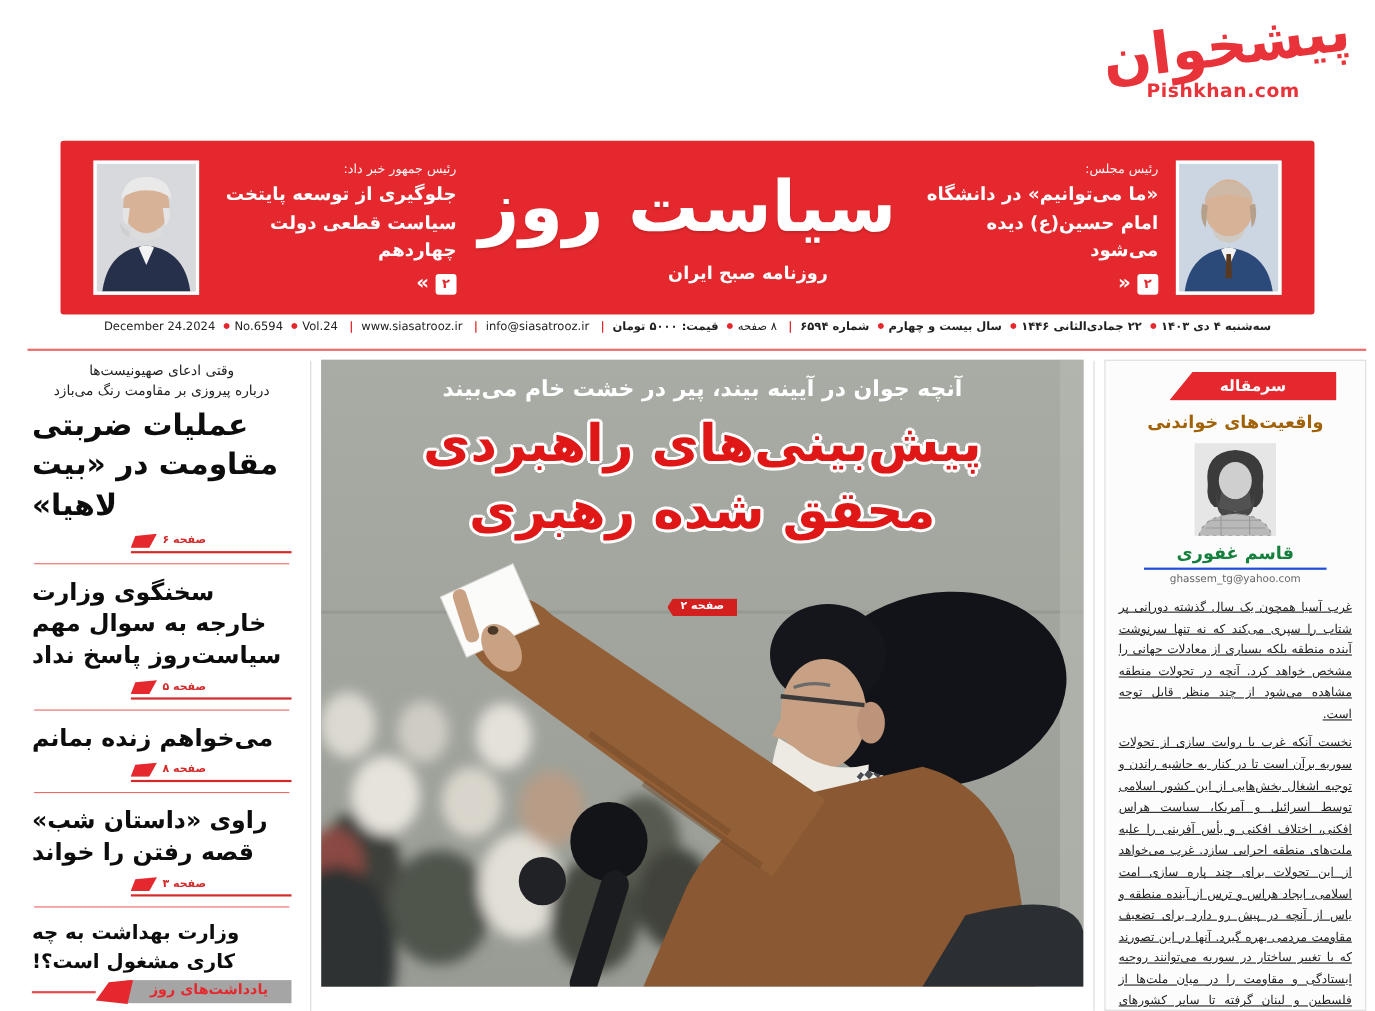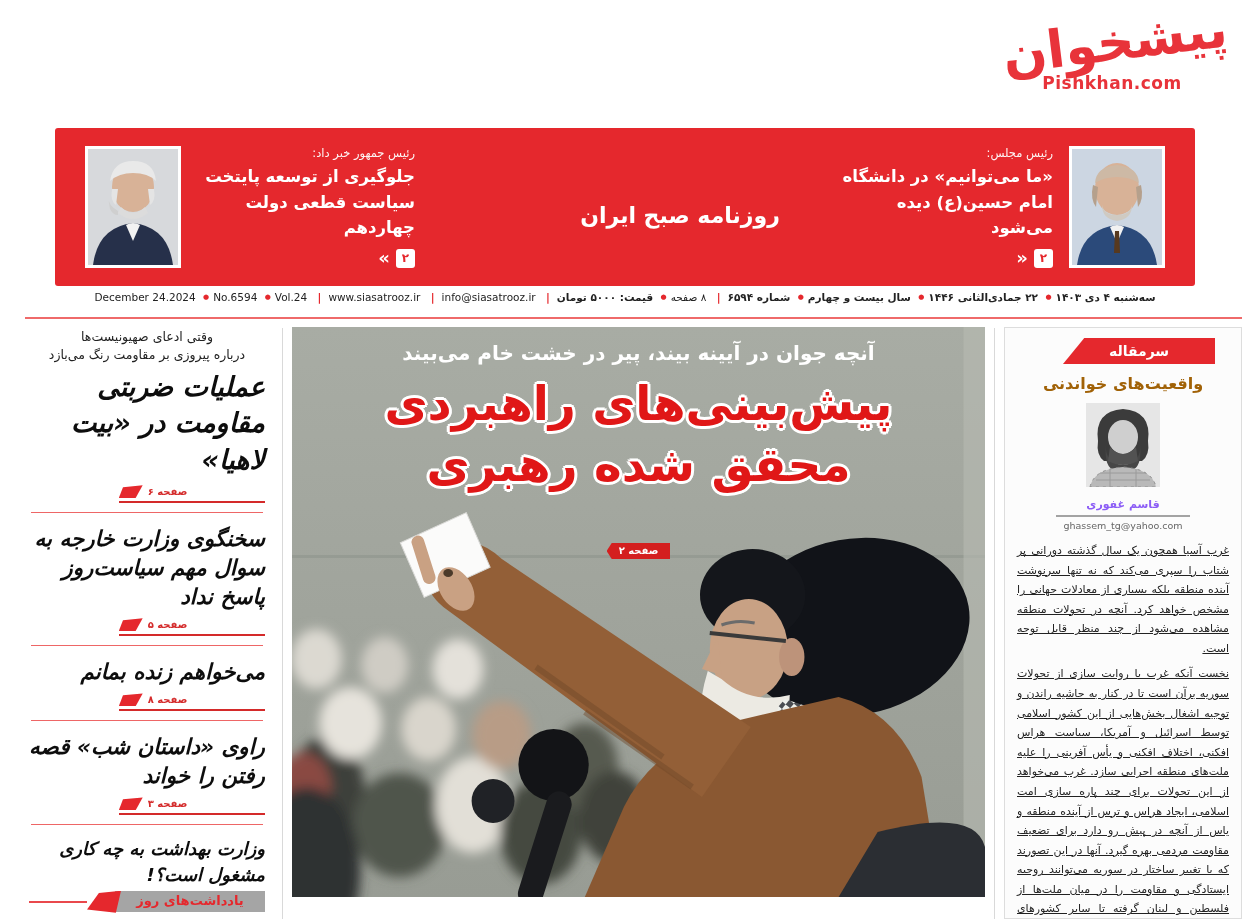--- a/index.html
+++ b/index.html
@@ -19,21 +19,21 @@
   .teaser-photo svg { display:block; }
   .teaser-text { direction:rtl; text-align:right; }
   .teaser-kicker { font-size:11.5px; opacity:.95; margin-bottom:4px; }
   .teaser-line { font-size:16.5px; font-weight:bold; line-height:1.55; }
   .badge-row { display:flex; align-items:center; gap:6px; margin-top:8px; }
   .page-box { width:19px; height:19px; background:#fff; color:#e5282d; border-radius:3px;
     font-size:12px; font-weight:bold; display:flex; align-items:center; justify-content:center; }
   .chev { font-size:18px; font-weight:bold; color:#fff; line-height:1; }
   #mast-center { flex:1; text-align:center; direction:rtl; }
   #mast-title { font-size:64px; font-weight:bold; line-height:1.05; text-shadow:0 2px 2px rgba(0,0,0,.12); }
-  #mast-sub { font-size:22px; font-weight:bold; margin-top:16px; padding-left:110px; }
+  #mast-sub { font-size:16px; font-weight:bold; margin-top:16px; padding-left:110px; }
 
   
   #infobar { position:absolute; top:291px; left:55px; right:55px; height:22px;
     direction:rtl; text-align:center; font-size:10.5px; color:#222; white-space:nowrap; }
   #infobar .dot { color:#e5282d; font-size:7px; vertical-align:2px; padding:0 4px; }
   #infobar .pipe { color:#e5282d; font-weight:bold; padding:0 7px; }
   #infobar b { font-weight:bold; }
   #red-rule { position:absolute; top:317px; left:25px; right:8px; height:2px; background:#ef6a6a; }
 
   
@@ -43,43 +43,43 @@
 
   
   #editorial { width:238px; flex:0 0 auto; position:relative; border:1px solid #ddd;
     background:#fcfcfc; margin-top:3px; padding:46px 12px 6px; direction:rtl; overflow:hidden; }
   #ed-banner { position:absolute; top:10px; right:26px; width:152px; height:26px; background:#e5282d;
     color:#fff; font-size:14px; font-weight:bold; display:flex; align-items:center; justify-content:center;
     clip-path:polygon(14% 0,100% 0,100% 100%,0 100%); box-shadow:1px 2px 3px rgba(0,0,0,.25); }
   #ed-title { text-align:center; font-size:16px; font-weight:bold; color:#a16207; margin-bottom:10px; }
   #ed-photo { display:block; margin:0 auto 6px; width:74px; height:84px; background:#e8e8e8; }
   #ed-author-wrap { text-align:center; }
-  #ed-author { display:inline-block; font-size:11px; font-weight:bold; color:#8b5cf6;
-    border-bottom:2px solid #a3a3a3; padding:0 30px 4px; }
+  #ed-author { display:inline-block; font-size:16px; font-weight:bold; color:#15803d;
+    border-bottom:2px solid #1d4ed8; padding:0 30px 4px; }
   #ed-email { text-align:center; font-size:9.5px; color:#666; margin:3px 0 10px; font-family:"DejaVu Sans", sans-serif; }
   #editorial p { font-size:11px; line-height:1.78; text-align:justify; color:#222; margin-bottom:6px;text-decoration:underline; }
 
   
   #main-col { flex:1; position:relative; margin-top:3px; }
   #photo-area { position:relative; width:100%; height:570px; background:#a4a8a0; overflow:hidden; }
   #photo-area svg.scene { position:absolute; left:0; top:0; width:100%; height:100%; }
   #main-kicker { position:absolute; top:14px; left:0; right:0; text-align:center;
     color:#fff; font-size:20px; font-weight:bold; z-index:2; }
   #main-headline { position:absolute; top:46px; left:0; right:0; text-align:center; z-index:2;
     color:#e01717; font-size:47px; font-weight:bold; line-height:1.3;
     text-shadow:-2px -2px 0 #fff,2px -2px 0 #fff,-2px 2px 0 #fff,2px 2px 0 #fff,
                  0 3px 0 #fff,0 -3px 0 #fff,3px 0 0 #fff,-3px 0 0 #fff; }
   #main-page { position:absolute; top:212px; left:0; right:0; text-align:center; z-index:2; }
   #main-page span { display:inline-block; background:#d41f1f; color:#fff; font-size:10px; font-weight:bold;
     padding:2px 12px 3px; clip-path:polygon(0 50%,8% 0,100% 0,100% 100%,8% 100%); }
 
   
   #rail { width:248px; flex:0 0 auto; direction:rtl; padding:4px 8px 0 4px; overflow:hidden; }
   .rail-kicker { text-align:center; font-size:12.5px; color:#222; line-height:1.4; margin-bottom:6px; }
-  .rail-head { text-align:right; font-weight:bold; color:#0d0d0d;font-style:italic; }
+  .rail-head { text-align:left; font-weight:bold; color:#0d0d0d; }
   .h-big { font-size:27px; line-height:1.35; }
   .h-mid { font-size:21.5px; line-height:1.35; }
   .h-sm  { font-size:18px; line-height:1.4; }
   .marker-row { direction:ltr; display:flex; align-items:center; gap:5px; width:62%;
     border-bottom:2px solid #d42a2a; padding-bottom:3px; margin-top:7px; }
   .flag { width:24px; height:13px; background:#e5282d; clip-path:polygon(0 100%,18% 15%,100% 0,70% 100%); }
   .marker-row i { font-style:normal; font-size:10px; font-weight:bold; color:#d42a2a; }
   .rail-sep { border:0; border-top:1px solid #e66; margin:9px 2px 11px; }
   #rail-banner { display:flex; direction:rtl; align-items:center; margin:4px 0 10px; }
   #rail-banner .bar { background:#a5a5a5; color:#e5282d; font-size:13px; font-weight:bold;
@@ -116,20 +116,21 @@
       <div class="teaser-line">جلوگیری از توسعه پایتخت</div>
       <div class="teaser-line">سیاست قطعی دولت چهاردهم</div>
       <div class="badge-row" style="direction:ltr; justify-content:flex-end;">
         <span class="chev">«</span>
         <span class="page-box">۲</span>
       </div>
     </div>
   </div>
 
   <div id="mast-center">
+    <div id="mast-title">سیاست روز</div>
     <div id="mast-sub">روزنامه صبح ایران</div>
   </div>
 
   <div class="teaser" style="justify-content:flex-end;">
     <div class="teaser-text">
       <div class="teaser-kicker">رئیس مجلس:</div>
       <div class="teaser-line">«ما می‌توانیم» در دانشگاه</div>
       <div class="teaser-line">امام حسین(ع) دیده می‌شود</div>
       <div class="badge-row" style="direction:ltr; justify-content:flex-end;">
         <span class="chev">»</span>

